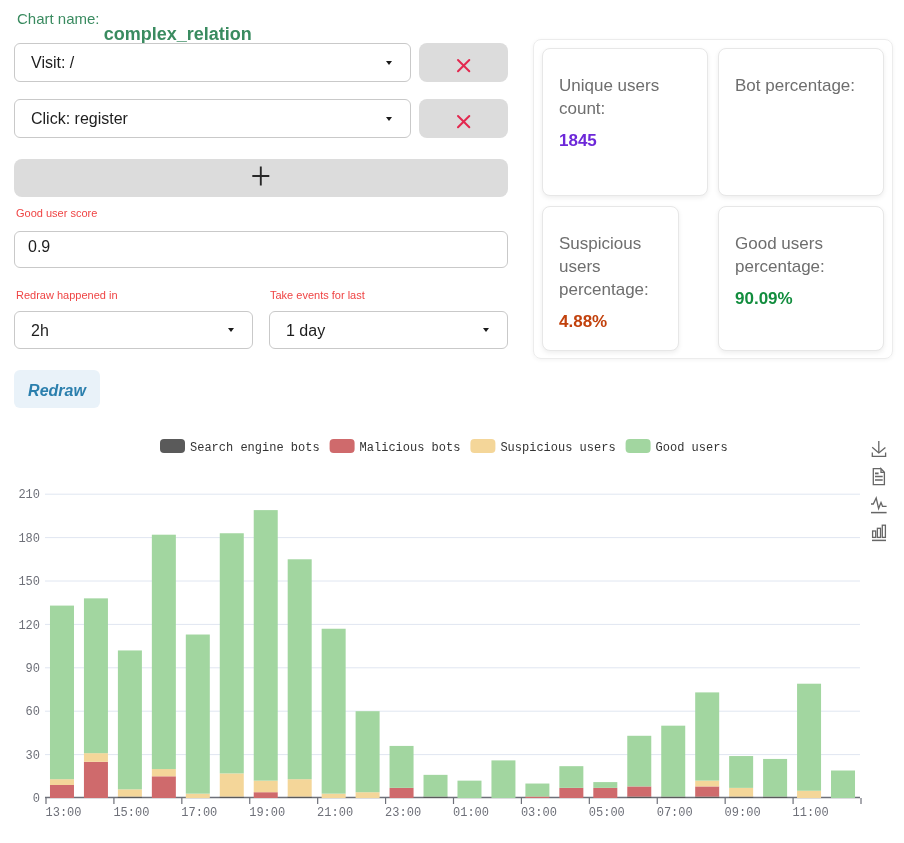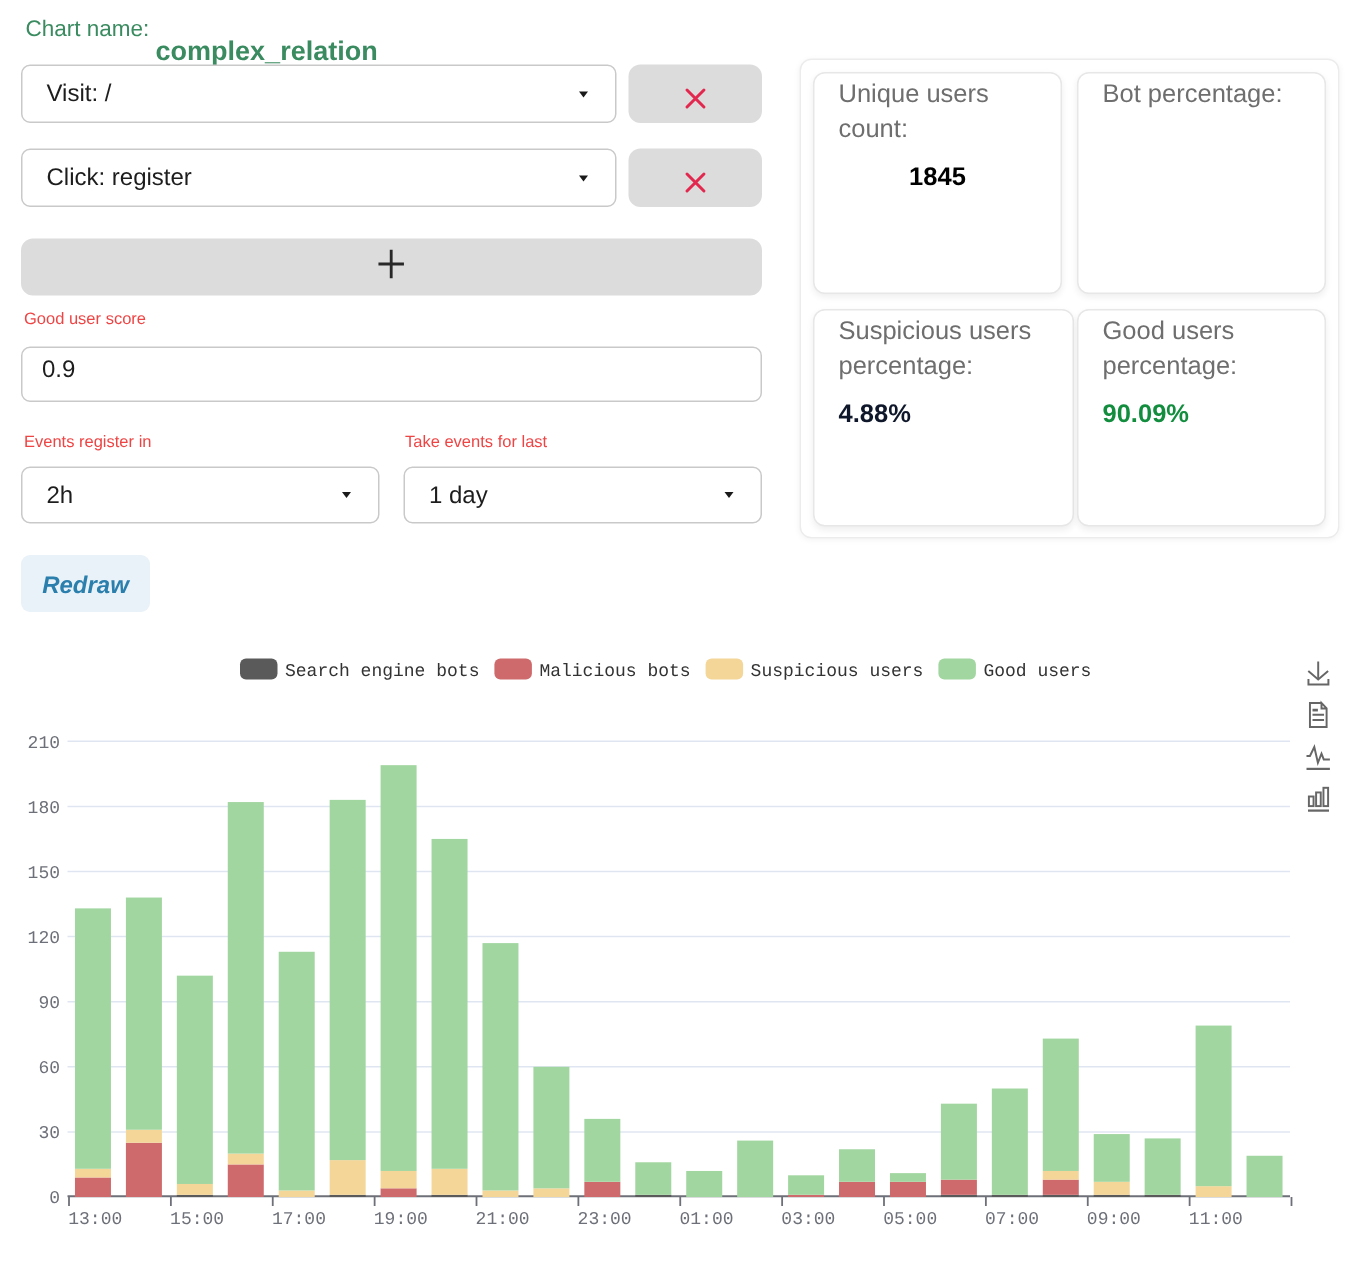--- a/index.html
+++ b/index.html
@@ -4,21 +4,21 @@
 * { margin:0; padding:0; box-sizing:border-box; }
 html,body { width:904px; height:843px; background:#fff; font-family:"Liberation Sans", sans-serif; position:relative; overflow:hidden; }
 .abs { position:absolute; }
 .sel { position:absolute; border:1px solid #c9c9c9; border-radius:6px; background:#fff; font-size:16px; color:#1d1d1d; }
 .sel span.t { position:absolute; left:16px; top:50%; transform:translateY(-50%); margin-top:0.5px; }
 .caret { position:absolute; right:18px; top:50%; margin-top:-2px; width:0; height:0;
   border-left:3.6px solid transparent; border-right:3.6px solid transparent; border-top:4.6px solid #1a1a1a; }
 .gbtn { position:absolute; background:#dcdcdc; border-radius:8px; }
 .lbl { position:absolute; font-size:11px; color:#ef4444; }
 .card { position:absolute; background:#fff; border:1px solid #e7e7e7; border-radius:8px;
-  box-shadow:0 2px 5px rgba(0,0,0,.07); padding:2px 16px 0 16px; }
+  box-shadow:0 2px 5px rgba(0,0,0,.07); padding:25px 16px 0 16px; }
 .card .cl { font-size:17px; line-height:23px; color:#6e6e6e; }
 .card .cv { margin-top:9px; font-size:17px; line-height:24px; font-weight:bold; }
 svg text.ax { font-family:"Liberation Mono", monospace; font-size:12px; fill:#6E7079; }
 svg text.lg { font-family:"Liberation Mono", monospace; font-size:12px; fill:#333; }
 </style></head>
 <body>
 <div class="abs" style="left:17px; top:8px; font-size:15px; color:#3a8b60;">Chart name: <span style="font-size:18px; font-weight:bold; position:relative; top:16px;">complex_relation</span></div>
 
 <div class="sel" style="left:14px; top:43px; width:397px; height:39px;">
     <span class="t">Visit: /</span>
@@ -44,44 +44,44 @@
   <svg width="494" height="38" viewBox="0 0 494 38">
       <path d="M246.8 7.5 V26.5 M238.3 17 H255.3" stroke="#282828" stroke-width="1.9"></path>
     </svg>
 </div>
 
 <div class="lbl" style="left:16px; top:207px;">Good user score</div>
 <div class="sel" style="left:14px; top:231px; width:494px; height:37px;">
     <span class="t" style="left:13px; margin-top:-2.5px;">0.9</span>
   </div>
 
-<div class="lbl" style="left:16px; top:289px;">Events register in</div>
+<div class="lbl" style="left:16px; top:289px;">Redraw happened in</div>
 <div class="lbl" style="left:270px; top:289px;">Take events for last</div>
 <div class="sel" style="left:14px; top:311px; width:239px; height:38px;">
     <span class="t">2h</span>
     <span class="caret"></span>
   </div>
 <div class="sel" style="left:269px; top:311px; width:239px; height:38px;">
     <span class="t">1 day</span>
     <span class="caret"></span>
   </div>
 
 <div class="abs" style="left:14px; top:370px; width:86px; height:38px; background:#e9f2f9; border-radius:6px; font-size:16px; font-weight:bold; color:#2b7fad; text-align:center; line-height:41px;font-style:italic;">Redraw</div>
 
 <div class="abs" style="left:533px; top:39px; width:360px; height:320px; border:1px solid #ececec; border-radius:8px; box-shadow:0 1px 4px rgba(0,0,0,.05);"></div>
 <div class="card" style="left:542px; top:48px; width:166px; height:148px;">
     <div class="cl">Unique users count:</div>
-    <div class="cv" style="color:#000000;text-align:center;">1845</div>
+    <div class="cv" style="color:#6d28d9;">1845</div>
   </div>
 <div class="card" style="left:718px; top:48px; width:166px; height:148px;">
     <div class="cl">Bot percentage:</div>
   </div>
-<div class="card" style="left:542px; top:206px; width:174px; height:145px;">
+<div class="card" style="left:542px; top:206px; width:137px; height:145px;">
     <div class="cl">Suspicious users percentage:</div>
-    <div class="cv" style="color:#0f172a;">4.88%</div>
+    <div class="cv" style="color:#c2410c;">4.88%</div>
   </div>
 <div class="card" style="left:718px; top:206px; width:166px; height:145px;">
     <div class="cl">Good users percentage:</div>
     <div class="cv" style="color:#128d3e;">90.09%</div>
   </div>
 
 <svg class="abs" style="left:0; top:0;" width="904" height="843" viewBox="0 0 904 843">
 <rect x="160.0" y="439" width="25" height="14" rx="4" fill="#5a5a5a"></rect>
 <text x="190.0" y="450.5" class="lg">Search engine bots</text>
 <rect x="329.6" y="439" width="25" height="14" rx="4" fill="#cf6a6c"></rect>

